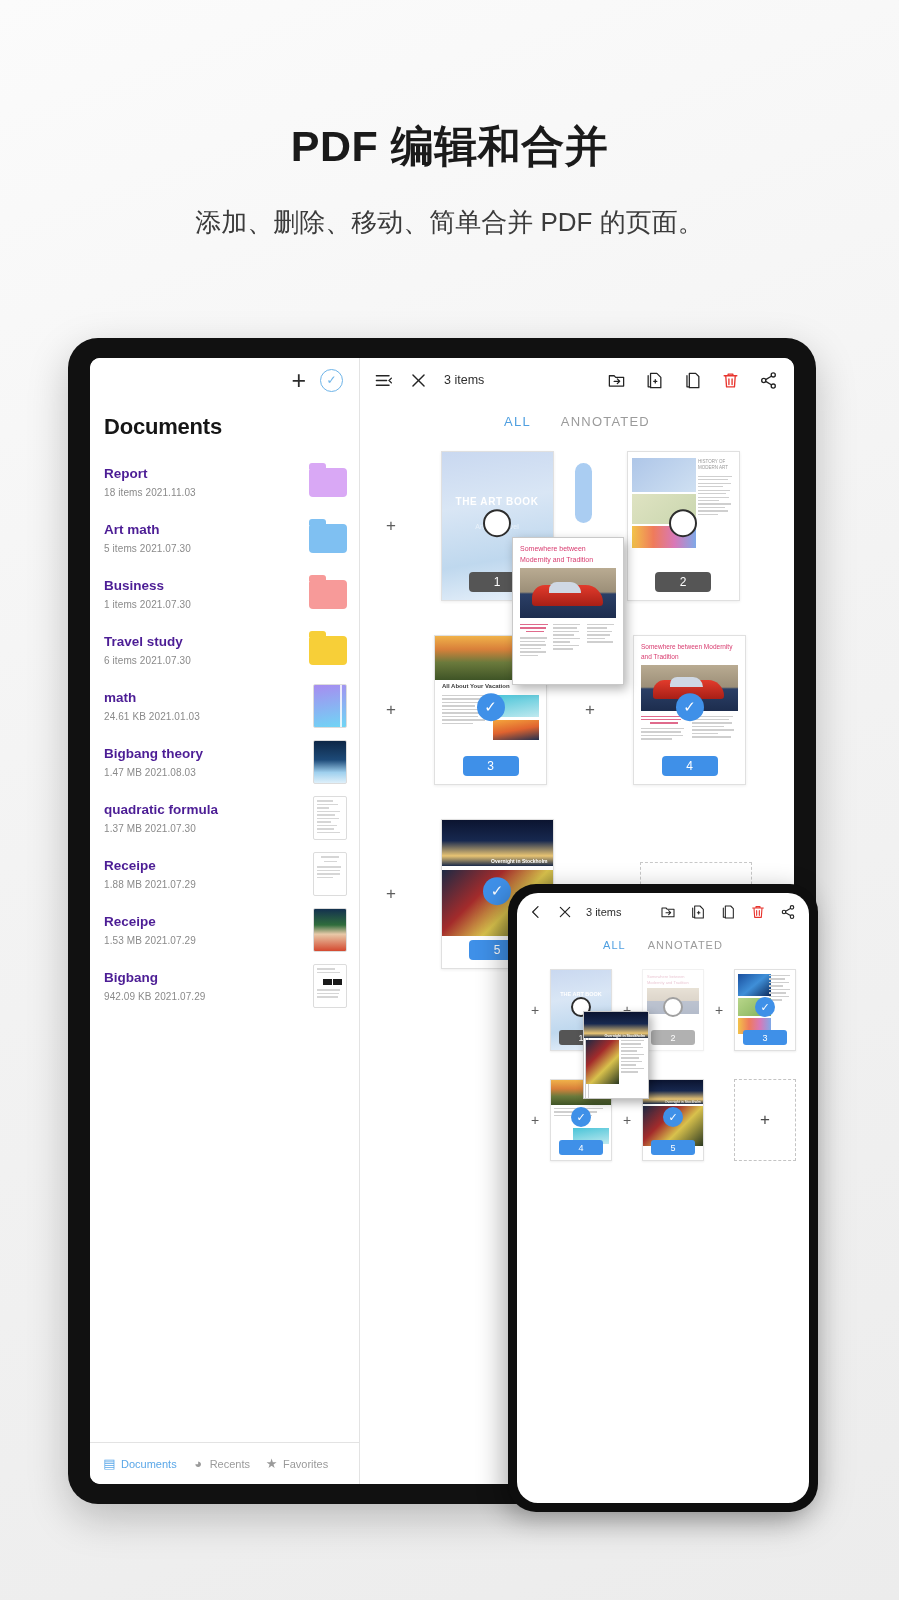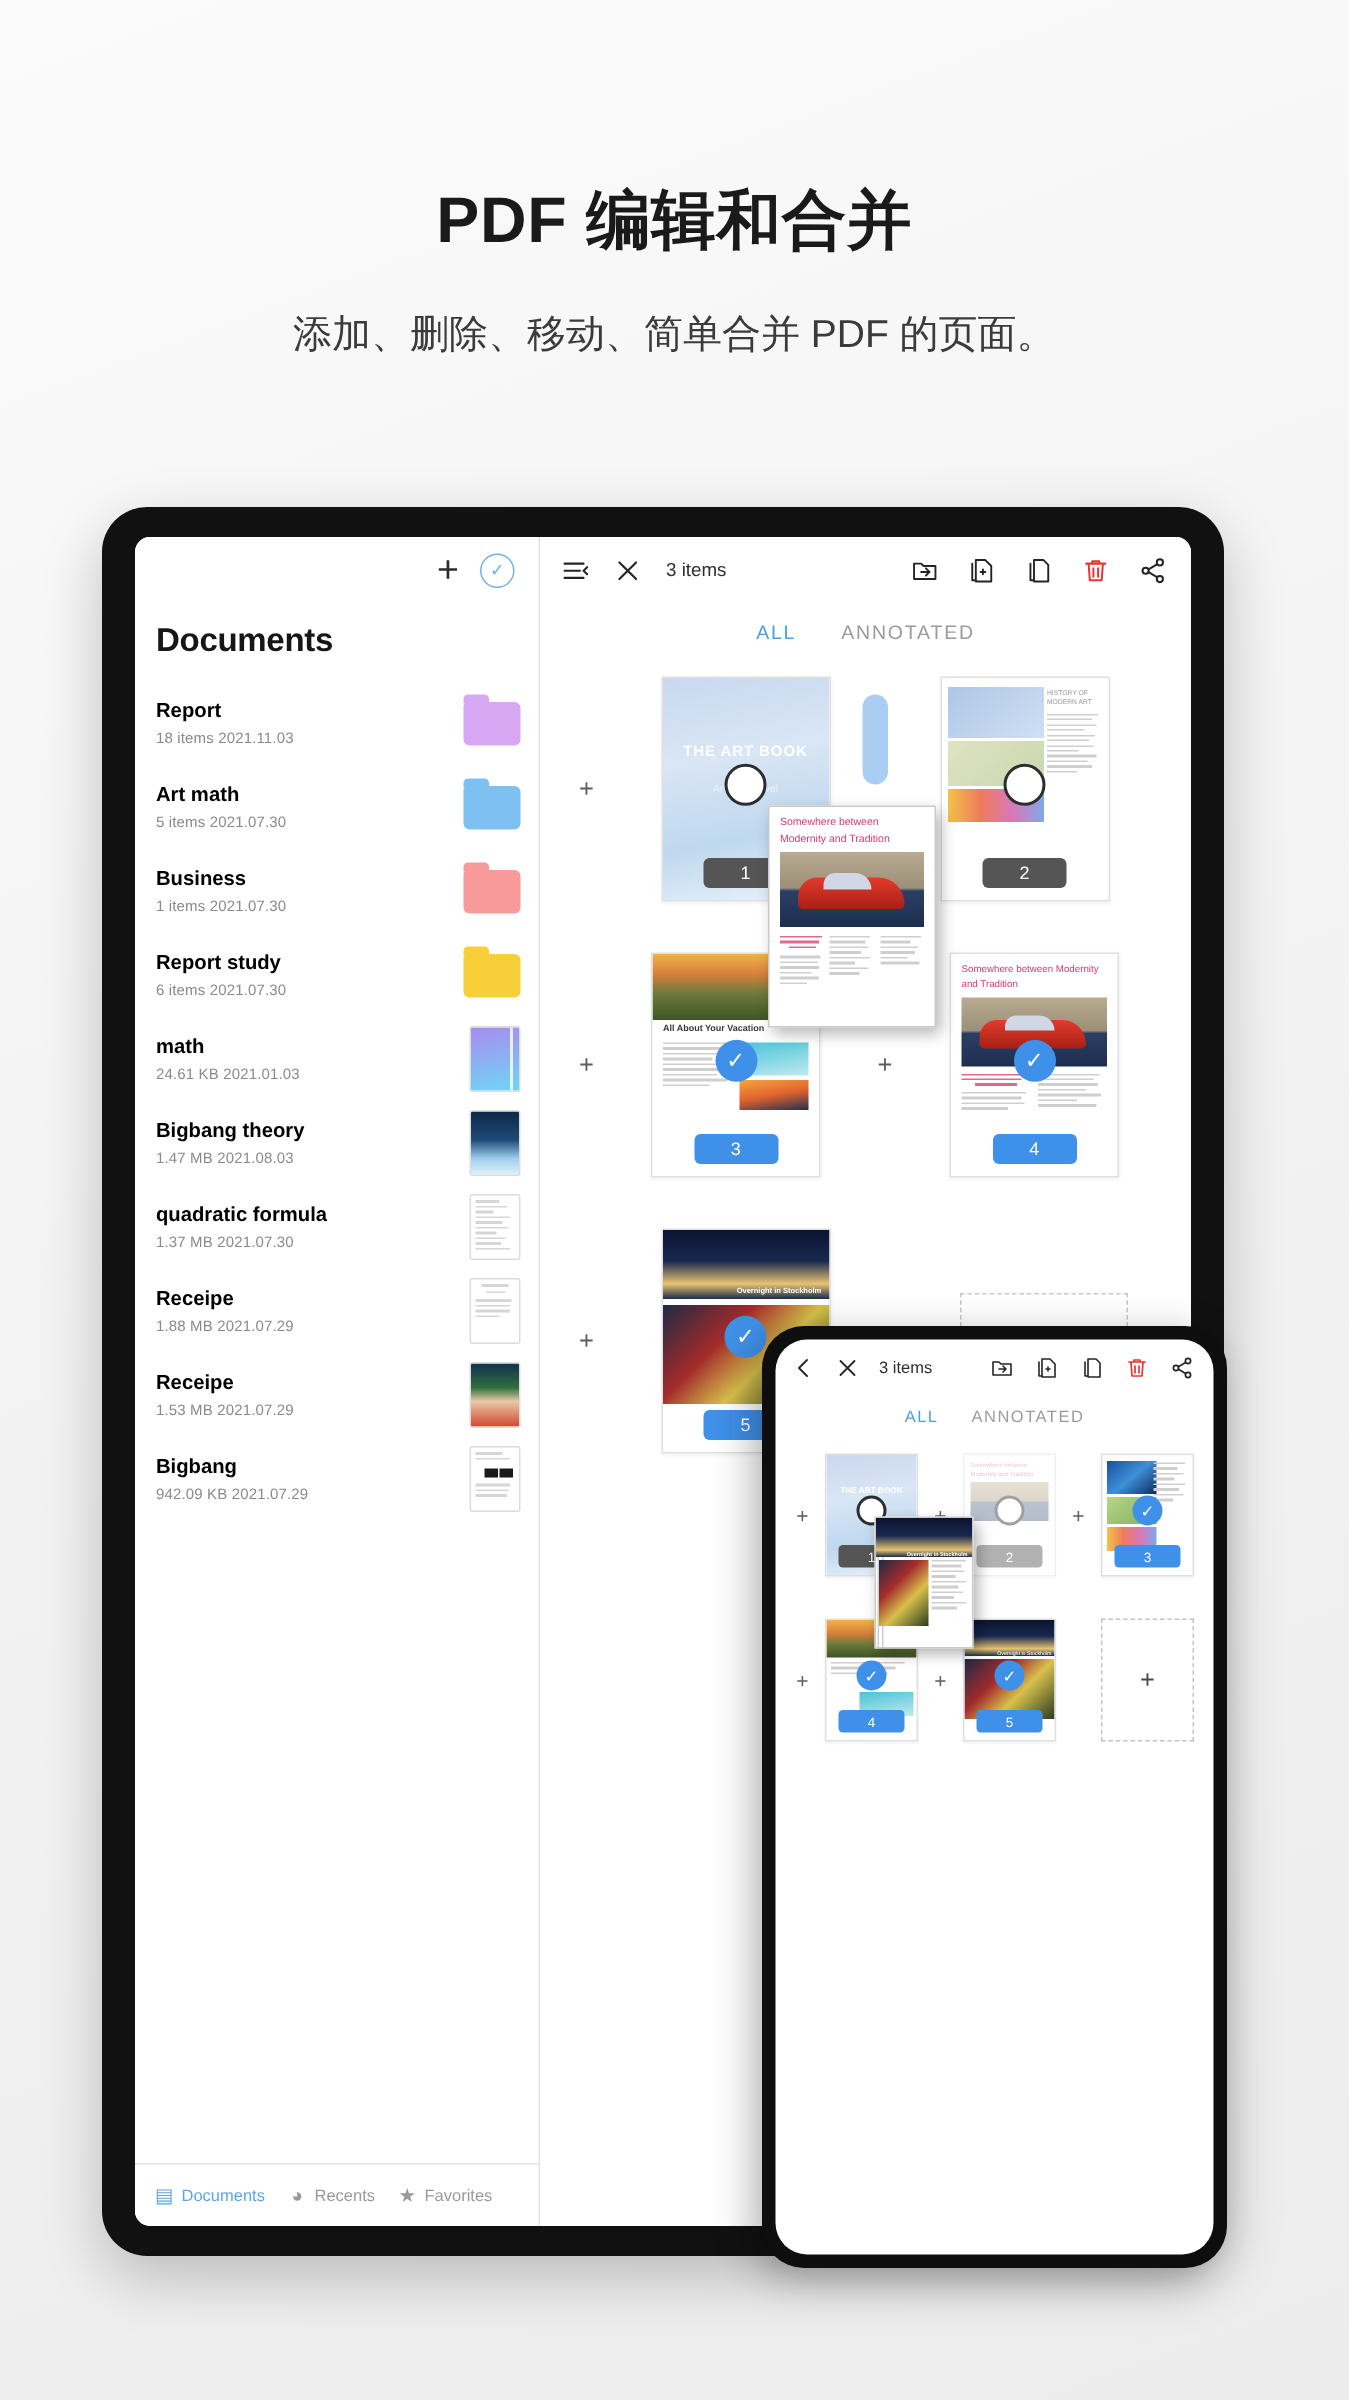--- a/index.html
+++ b/index.html
@@ -52,21 +52,21 @@
   .sb-title { font-size:22px; font-weight:bold; color:#161616;
               padding:12px 0 14px 14px; letter-spacing:-.2px; }
   .sb-list { flex:1; overflow:hidden; }
   .sb-row {
     height:56px; padding:0 12px 0 14px;
     display:flex; align-items:center; justify-content:space-between;
     position:relative;
   }
   .sb-row.selected { background:#aed2f7; }
   .sb-texts { display:flex; flex-direction:column; gap:6px; }
-  .sb-name { font-size:13.5px; font-weight:bold; color:#000000; }
+  .sb-name { font-size:13.5px; font-weight:bold; color:#4c1d95; }
   .sb-meta { font-size:10px; color:#8a8a8a; letter-spacing:.1px; }
   .sb-row.selected .sb-name { color:#1d3a5c; }
   .sb-row.selected .sb-meta { color:#3d5a78; }
 
   .folder { width:38px; height:29px; border-radius:3px 4px 4px 4px;
             position:relative; }
   .folder:before {
     content:""; position:absolute; left:0; top:-5px; width:17px; height:6px;
     border-radius:3px 3px 0 0; background:inherit;
   }
@@ -264,21 +264,21 @@
         <div class="sb-row">
           <div class="sb-texts">
             <div class="sb-name">Business</div>
             <div class="sb-meta">1 items   2021.07.30</div>
           </div>
           <div class="folder" style="background:#f79a99"></div>
         </div>
 
         <div class="sb-row">
           <div class="sb-texts">
-            <div class="sb-name">Report study</div>
+            <div class="sb-name">Travel study</div>
             <div class="sb-meta">6 items   2021.07.30</div>
           </div>
           <div class="folder" style="background:#f7cf38"></div>
         </div>
 
         <div class="sb-row">
           <div class="sb-texts">
             <div class="sb-name">math</div>
             <div class="sb-meta">24.61 KB   2021.01.03</div>
           </div>

